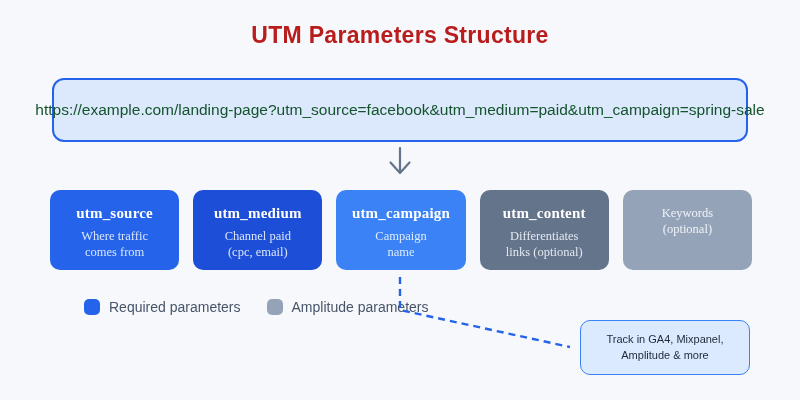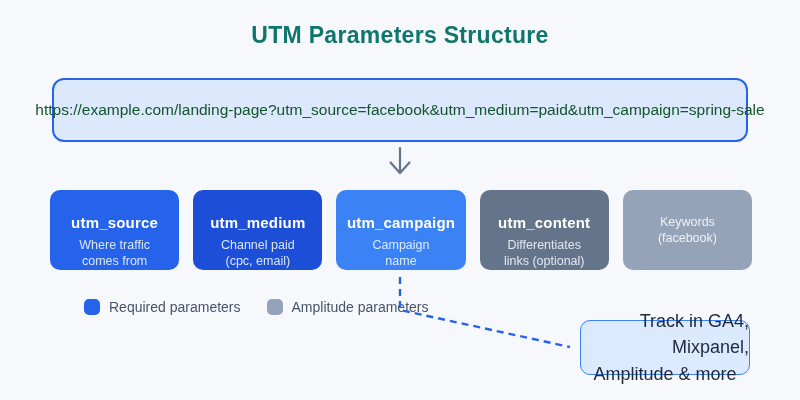--- a/index.html
+++ b/index.html
@@ -52,22 +52,23 @@
     width: 702px; height: 80px;
     display: flex;
     gap: 14px;
   }
   .param-card {
     flex: 1;
     height: 80px;
     box-sizing: border-box;
     border-radius: 10px;
     text-align: center;
-    padding-top: 24px;
+    padding-top: 15px;
     color: #ffffff;
+    font-family: Liberation Serif, serif;
   }
   .param-card .card-title {
     font-size: 15px;
     font-weight: bold;
     margin-bottom: 6px;
     letter-spacing: 0.2px;
   }
   .param-card .card-desc {
     font-size: 12.5px;
     line-height: 1.3;
@@ -104,32 +105,32 @@
     left: 580px; top: 320px;
     width: 170px; height: 55px;
     box-sizing: border-box;
     background: #dbeafe;
     border: 1.6px solid #3b82f6;
     border-radius: 10px;
     display: flex;
     flex-direction: column;
     align-items: center;
     justify-content: center;
-    font-size: 18px;
+    font-size: 11px;
     line-height: 1.45;
     color: #1e293b;
     text-align: right;
   }
 </style>
 </head>
 <body>
 
 <div class="canvas" style="background-color: rgb(247, 248, 251);">
 
-  <div class="page-title" style="color: #0f766e;">UTM Parameters Structure</div>
+  <div class="page-title" style="color: #b91c1c;">UTM Parameters Structure</div>
 
   <div class="url-box" style="background-color: rgb(220, 232, 251); border-color: rgb(37, 99, 235);"></div>
   <div class="url-text" style="color: #14532d;">https://example.com/landing-page?utm_source=facebook&amp;utm_medium=paid&amp;utm_campaign=spring-sale</div>
 
   <svg class="flow-arrow" viewBox="0 0 32 34">
     <path d="M16 3 V27 M6.5 17.5 L16 28 L25.5 17.5" fill="none" stroke-width="2.2" stroke-linecap="round" stroke-linejoin="round" stroke="#64748b"></path>
   </svg>
 
   <div class="param-row">
 
@@ -161,21 +162,21 @@
       <div class="card-title">utm_content</div>
       <div class="card-desc" style="color: rgb(226, 232, 240);">
         <div>Differentiates</div>
         <div>links (optional)</div>
       </div>
     </div>
 
     <div class="param-card" style="background-color: rgb(148, 163, 184);">
       <div class="card-desc" style="color: rgb(238, 242, 247);">
         <div>Keywords</div>
-        <div>(facebook)</div>
+        <div>(optional)</div>
       </div>
     </div>
 
   </div>
 
   <div class="legend">
     <div class="legend-item">
       <div class="legend-swatch" style="background-color: rgb(37, 99, 235);"></div>
       <div class="legend-label" style="color: rgb(71, 85, 105);">Required parameters</div>
     </div>

